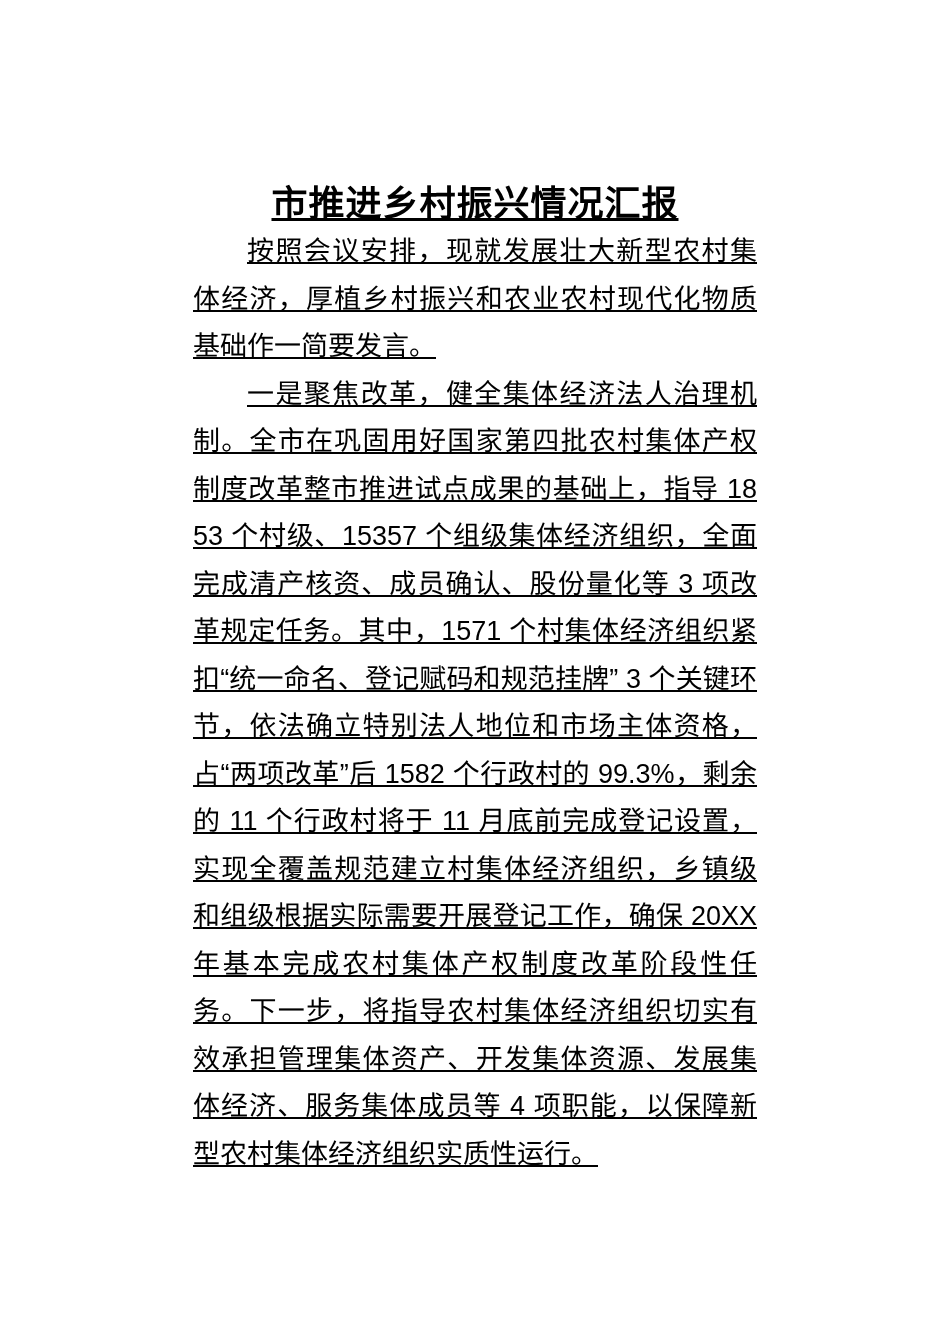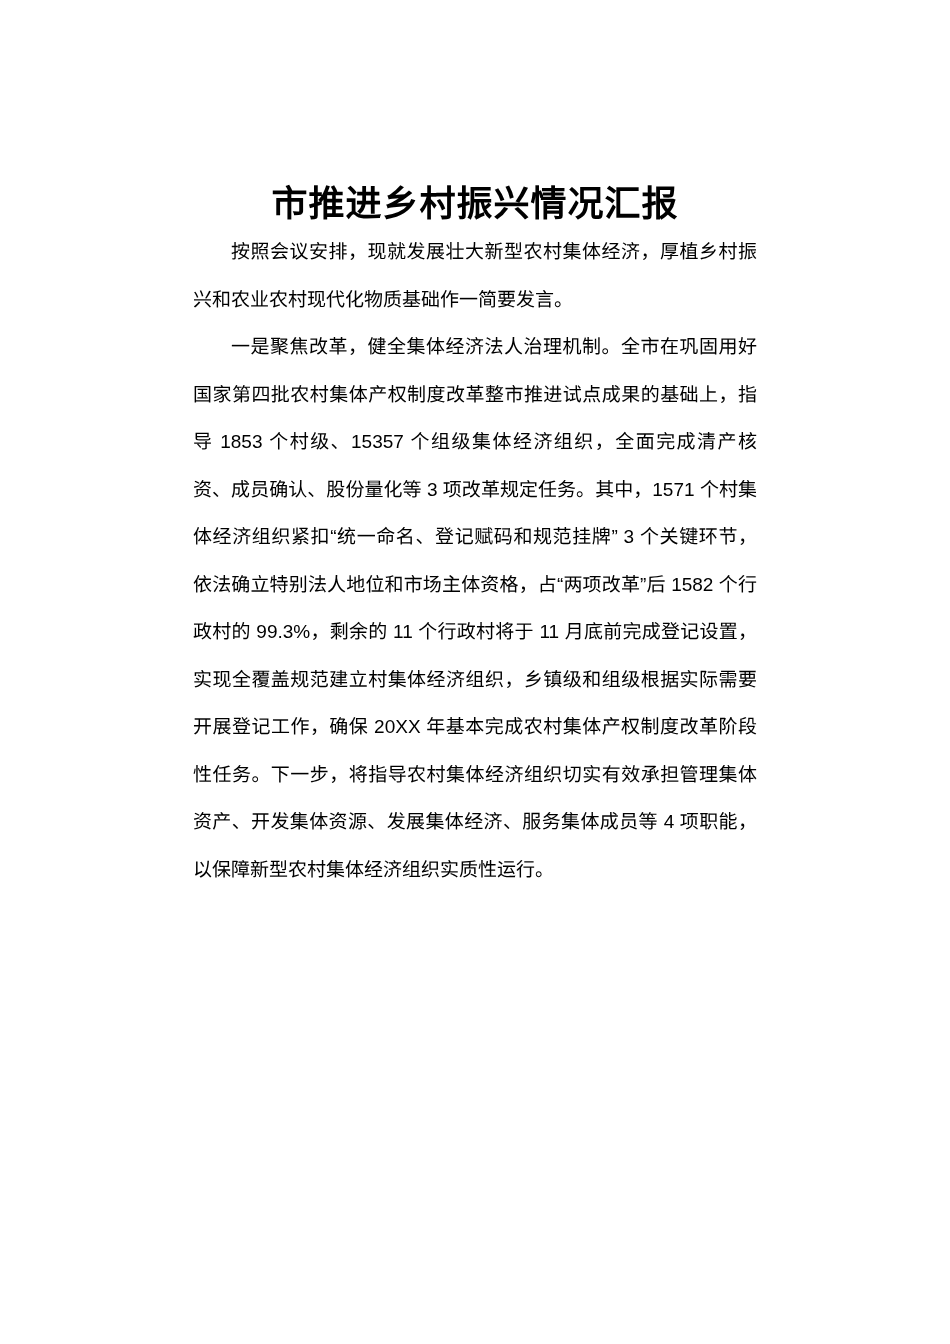--- a/index.html
+++ b/index.html
@@ -11,38 +11,39 @@
     position: relative;
     width: 804px;
     height: 1344px;
     margin: 0 auto;
     background: #ffffff;
     box-sizing: border-box;
     padding: 180px 120px 6px 120px;
     overflow: hidden;
     font-family: "Liberation Sans", "DejaVu Sans", sans-serif;
     color: #000000;
+    text-decoration: underline;
   }
   .doc-title {
     margin: 0;
     padding: 0;
     font-size: 36px;
     font-weight: 700;
     line-height: 48px;
     text-align: center;
     letter-spacing: 1px;
     color: #000000;
   }
   .doc-body {
     margin-top: 0;
   }
   .doc-body p {
     margin: 0;
     padding: 0;
-    font-size: 19px;
+    font-size: 27px;
     line-height: 47.5px;
     text-align: justify;
     text-justify: inter-ideograph;
     text-indent: 2em;
     word-break: break-all;
     color: #000000;
   }
 </style>
 </head>
 <body>

